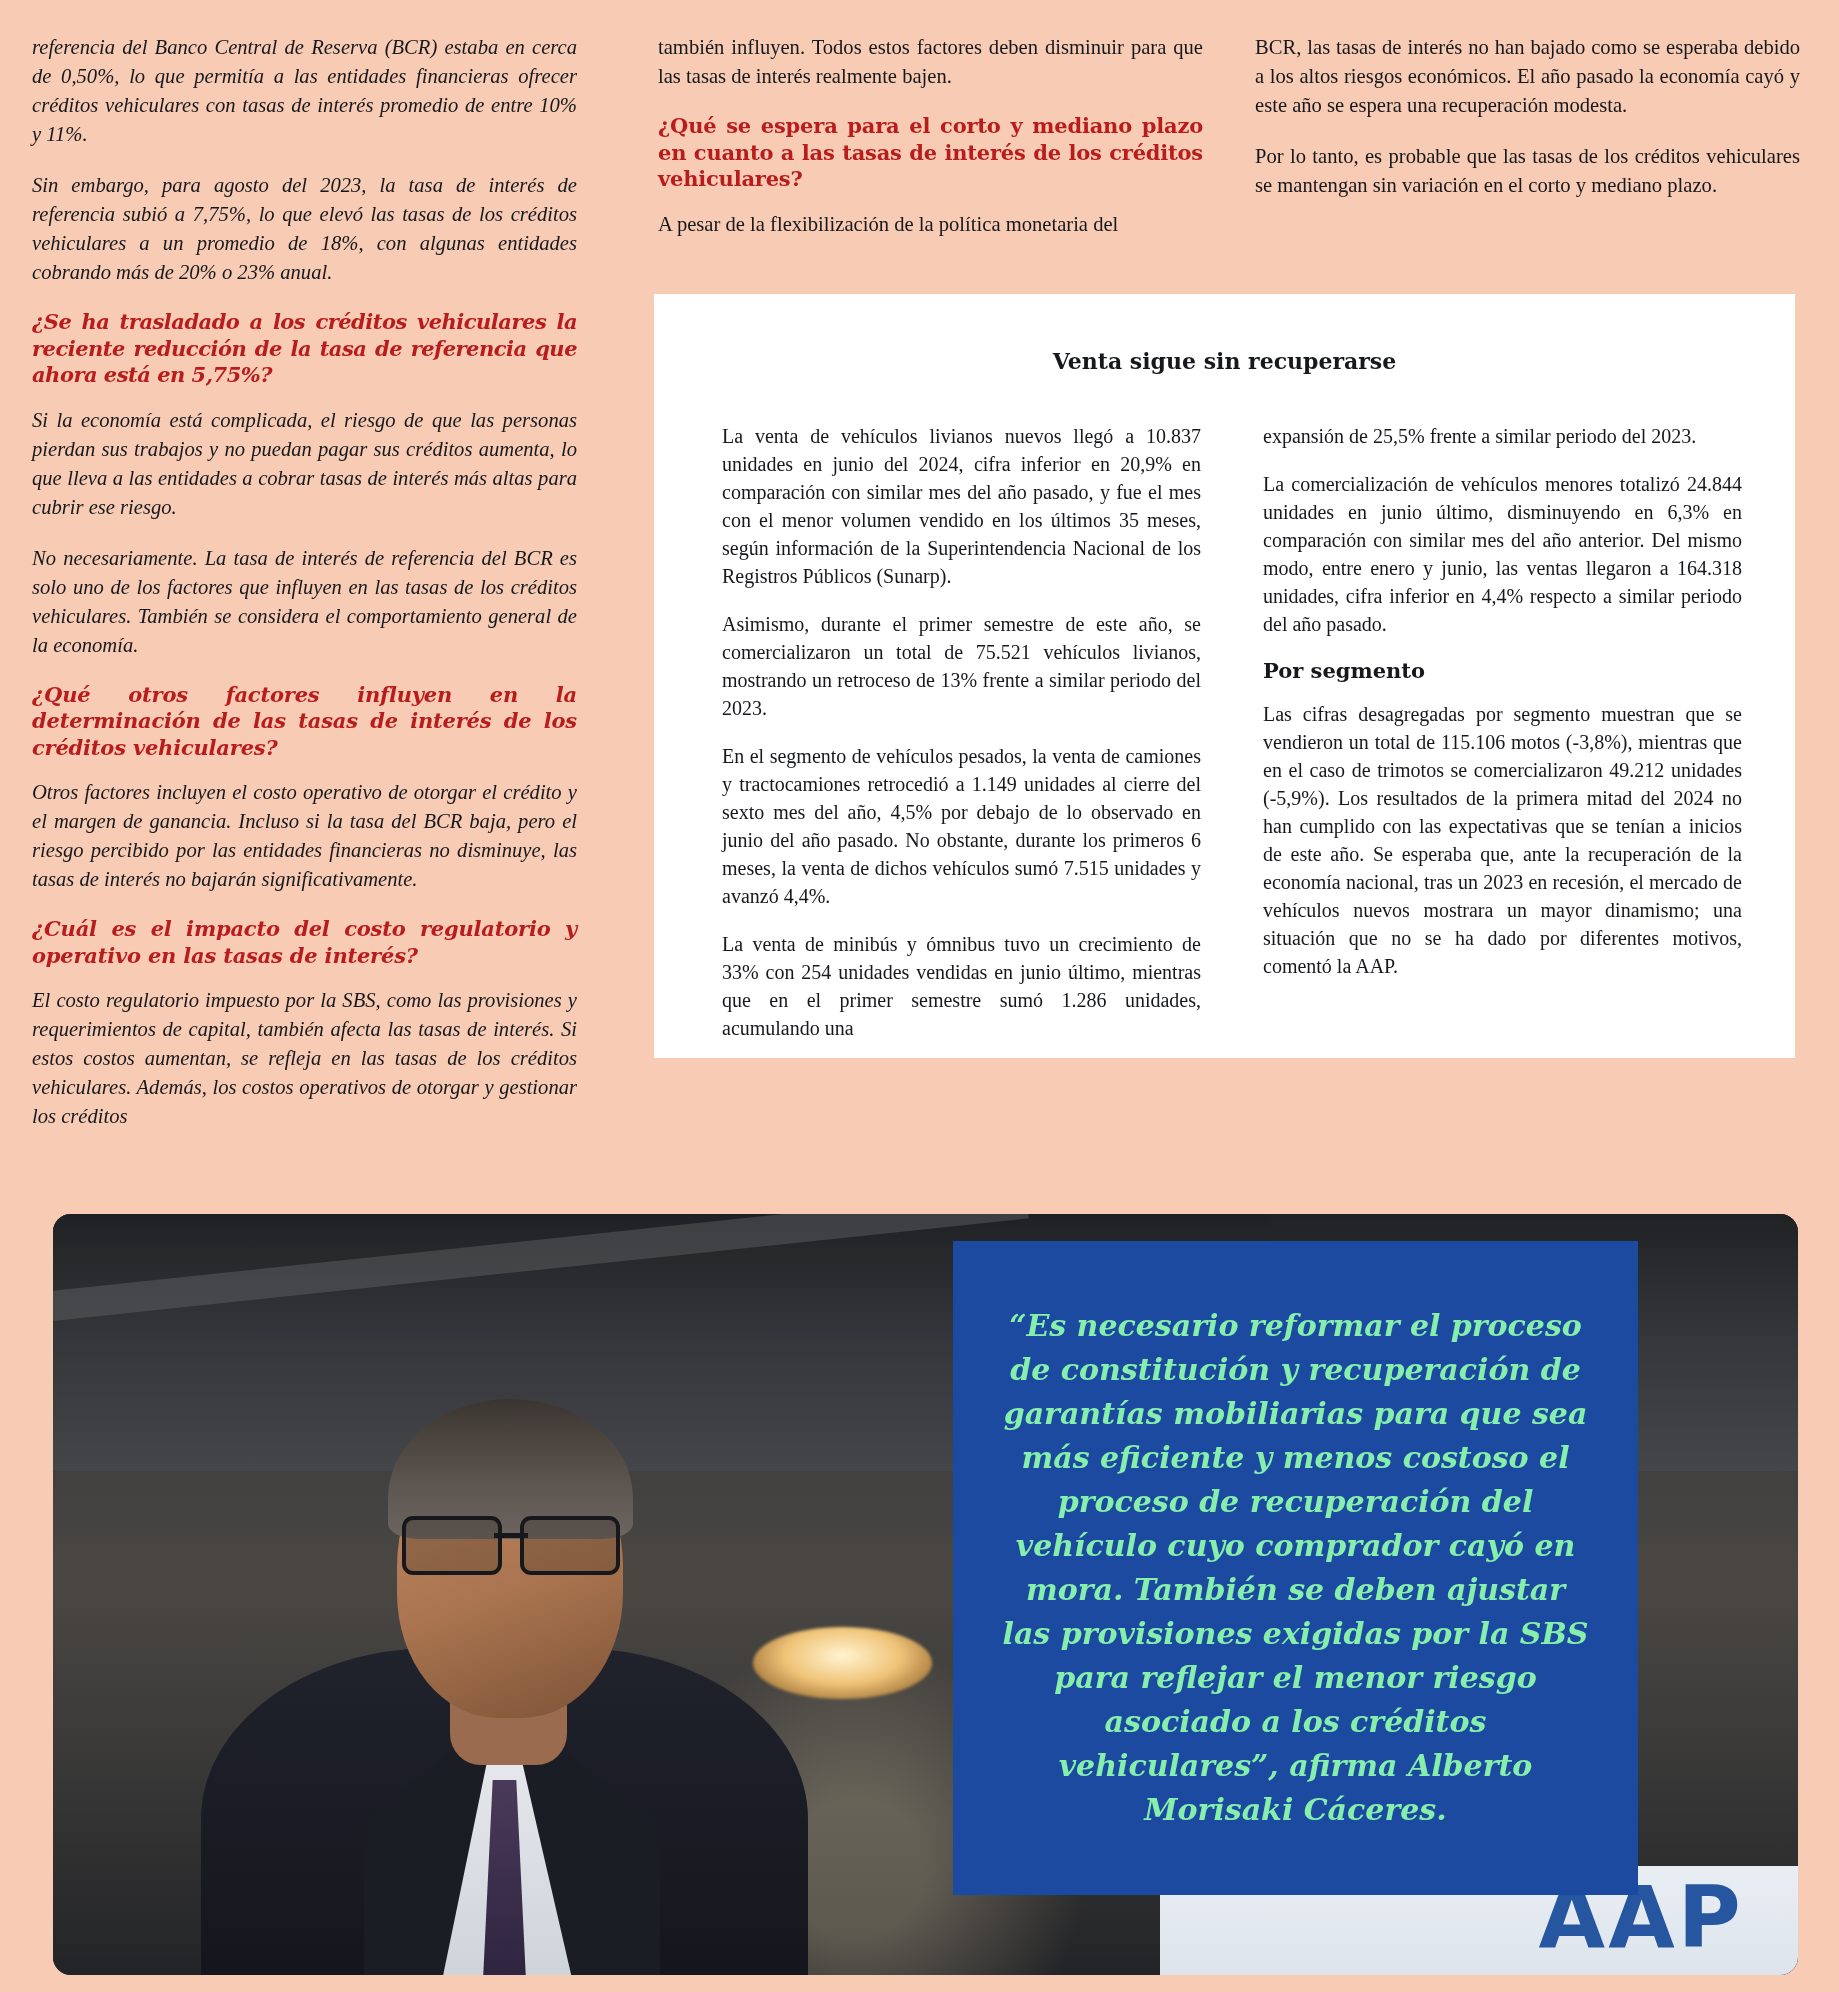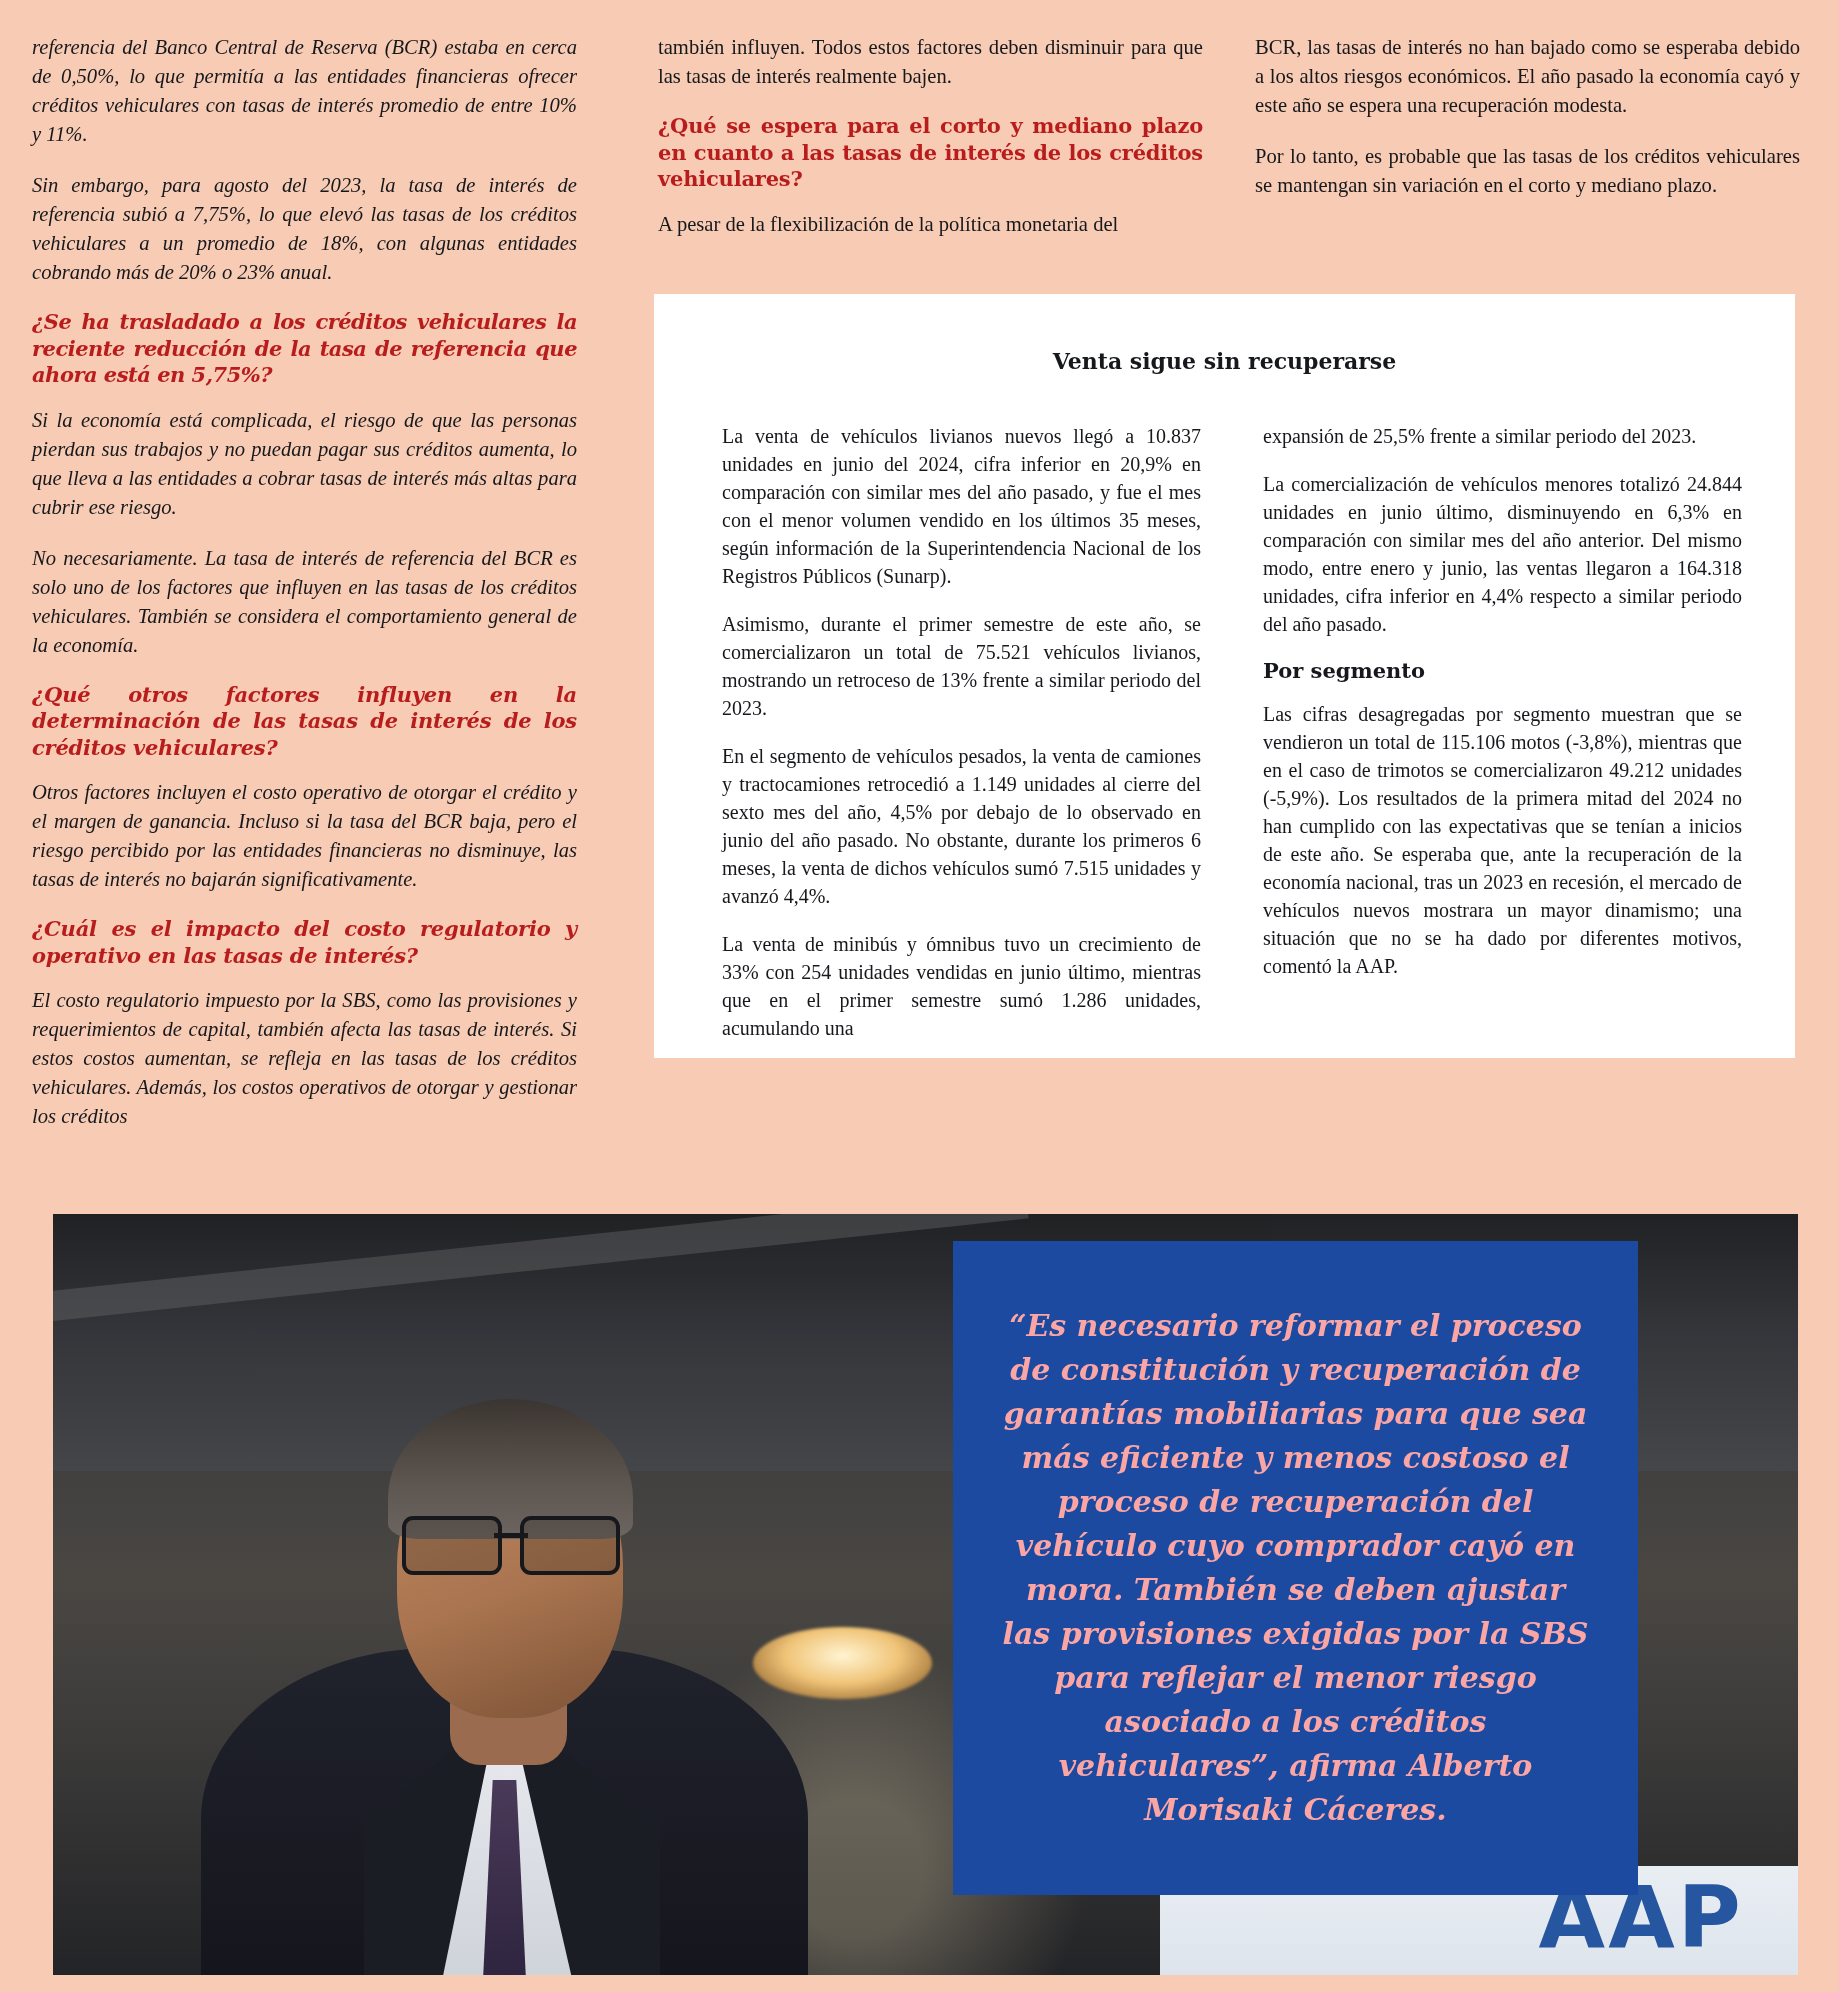--- a/index.html
+++ b/index.html
@@ -107,20 +107,21 @@
 
   
   .photoblock {
     position: absolute;
     left: 53px;
     top: 1214px;
     width: 1745px;
     height: 761px;
     overflow: hidden;
     background: #2a2a2e;
+    border-radius: 18px;
   }
   .photo-bg {
     position: absolute;
     inset: 0;
     background:
       radial-gradient(circle at 72% 52%, rgba(255,228,170,0.55) 0 5%, rgba(255,210,140,0.12) 11%, rgba(0,0,0,0) 24%),
       radial-gradient(circle at 46% 86%, rgba(255,235,190,0.25) 0 6%, rgba(0,0,0,0) 20%),
       linear-gradient(180deg, #2f3134 0%, #3a3b3d 22%, #4a4743 48%, #3b3a39 70%, #232427 100%);
   }
   .ceiling {
@@ -245,21 +246,21 @@
     justify-content: center;
     padding: 0 45px;
     box-sizing: border-box;
   }
   .quote-text {
     font-family: "DejaVu Serif", serif;
     font-style: italic;
     font-weight: bold;
     font-size: 30px;
     line-height: 44px;
-    color: #fca5a5;
+    color: #86efac;
     text-align: center;
   }
 </style>
 </head>
 <body>
 
 <div class="page">
 
   <div class="article">
 

